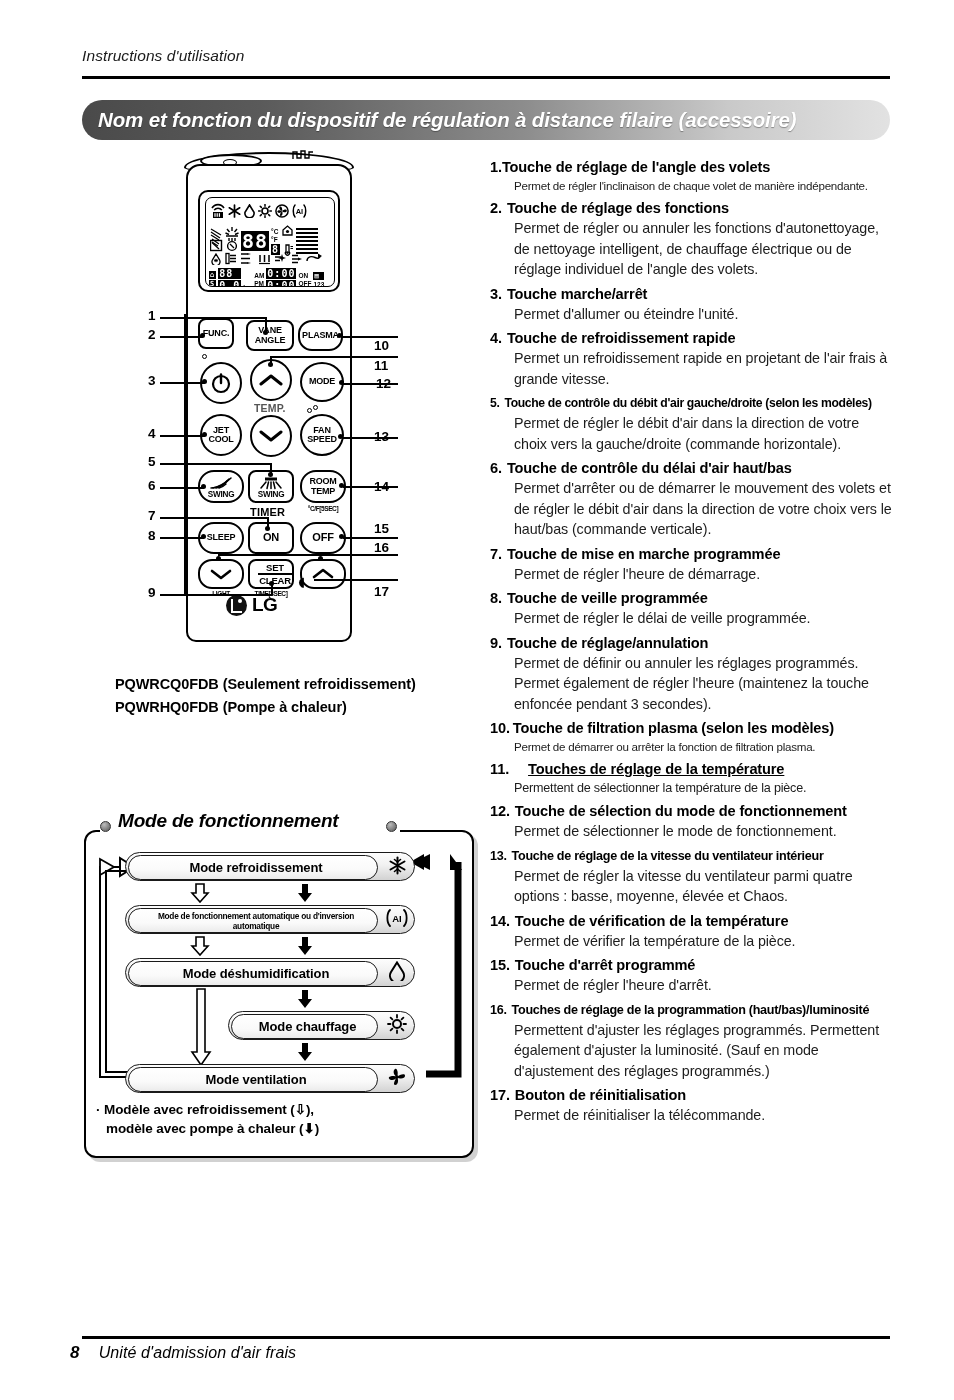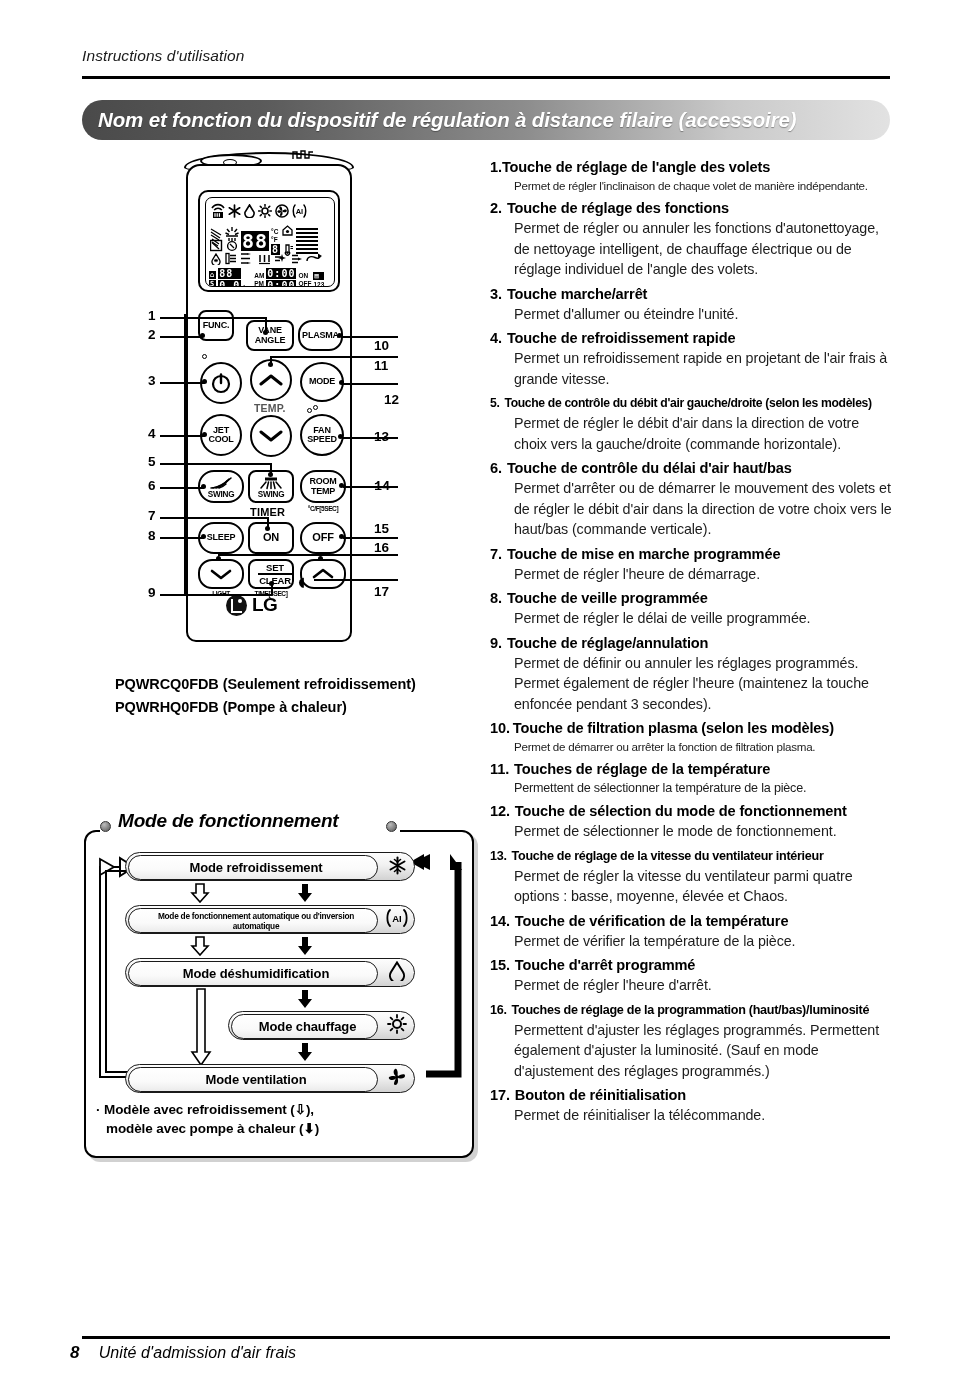--- a/index.html
+++ b/index.html
@@ -419,21 +419,21 @@
           </span>
           <span style="display:flex;flex-direction:column;gap:1px;">
             <span class="seg7" style="font-size:7px;padding:0 1px;line-height:8px;">▤</span>
             <span class="tiny-lab">123</span>
           </span>
         </div>
 
       </div>
     </div>
 
-    <div class="btn rect" style="left:58px; top:160px; width:36px; height:31px;">
+    <div class="btn rect" style="left:58px; top:168px; width:36px; height:31px;">
       <span>FUNC.</span>
     </div>
     <div class="btn rect" style="left:106px; top:170px; width:48px; height:31px; flex-direction:column;">
       <span>VANE</span>
       <span>ANGLE</span>
     </div>
     <div class="btn rect" style="left:158px; top:170px; width:45px; height:31px; border-radius:14px;">
       <span>PLASMA</span>
     </div>
 
@@ -603,23 +603,23 @@
   <div class="callnum" style="left:148px; top:373px;">3</div>
   <div class="callnum" style="left:148px; top:426px;">4</div>
   <div class="callnum" style="left:148px; top:454px;">5</div>
   <div class="callnum" style="left:148px; top:478px;">6</div>
   <div class="callnum" style="left:148px; top:508px;">7</div>
   <div class="callnum" style="left:148px; top:528px;">8</div>
   <div class="callnum" style="left:148px; top:585px;">9</div>
 
   <div class="callnum" style="left:374px; top:338px;">10</div>
   <div class="callnum" style="left:374px; top:358px;">11</div>
-  <div class="callnum" style="left:384px; top:376px;margin-top:16px;">12</div>
+  <div class="callnum" style="left:376px; top:376px;">12</div>
   <div class="callnum" style="left:374px; top:429px;">13</div>
-  <div class="callnum" style="left:374px; top:479px;font-family:Liberation Mono, monospace;">14</div>
+  <div class="callnum" style="left:374px; top:479px;">14</div>
   <div class="callnum" style="left:374px; top:521px;">15</div>
   <div class="callnum" style="left:374px; top:540px;">16</div>
   <div class="callnum" style="left:374px; top:584px;">17</div>
 
   <div class="models">
     <div>PQWRCQ0FDB (Seulement refroidissement)</div>
     <div>PQWRHQ0FDB (Pompe à chaleur)</div>
   </div>
 
   <div class="modebox"></div>
@@ -787,21 +787,21 @@
       </div>
       <div class="item">
         <div class="item-h"><span>9.</span><span style="margin-left: 5px;">Touche de réglage/annulation</span></div>
         <div class="item-b">Permet de définir ou annuler les réglages programmés. Permet également de régler l'heure (maintenez la touche enfoncée pendant 3 secondes).</div>
       </div>
       <div class="item">
         <div class="item-h"><span>10.</span><span style="margin-left: 3px;">Touche de filtration plasma (selon les modèles)</span></div>
         <div class="item-b cond">Permet de démarrer ou arrêter la fonction de filtration plasma.</div>
       </div>
       <div class="item">
-        <div class="item-h"><span>11.</span><span style="margin-left: 5px;">Touches de réglage de la température</span></div>
+        <div class="item-h"><span>11.</span><span style="margin-left: 19px; text-decoration: underline;">Touches de réglage de la température</span></div>
         <div class="item-b tight">Permettent de sélectionner la température de la pièce.</div>
       </div>
       <div class="item">
         <div class="item-h"><span>12.</span><span style="margin-left: 5px;">Touche de sélection du mode de fonctionnement</span></div>
         <div class="item-b">Permet de sélectionner le mode de fonctionnement.</div>
       </div>
       <div class="item">
         <div class="item-h cond2"><span>13.</span><span style="margin-left: 5px;">Touche de réglage de la vitesse du ventilateur intérieur</span></div>
         <div class="item-b">Permet de régler la vitesse du ventilateur parmi quatre options : basse, moyenne, élevée et Chaos.</div>
       </div>

